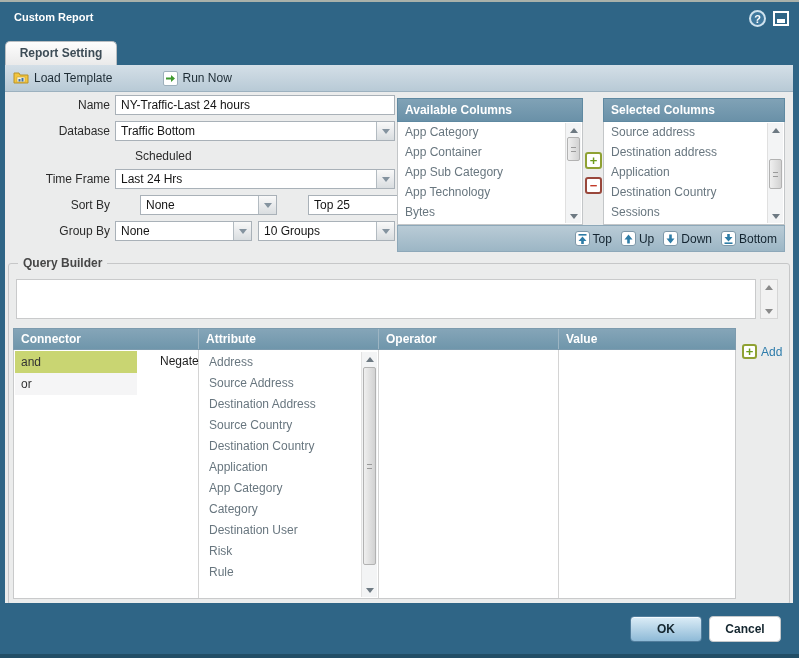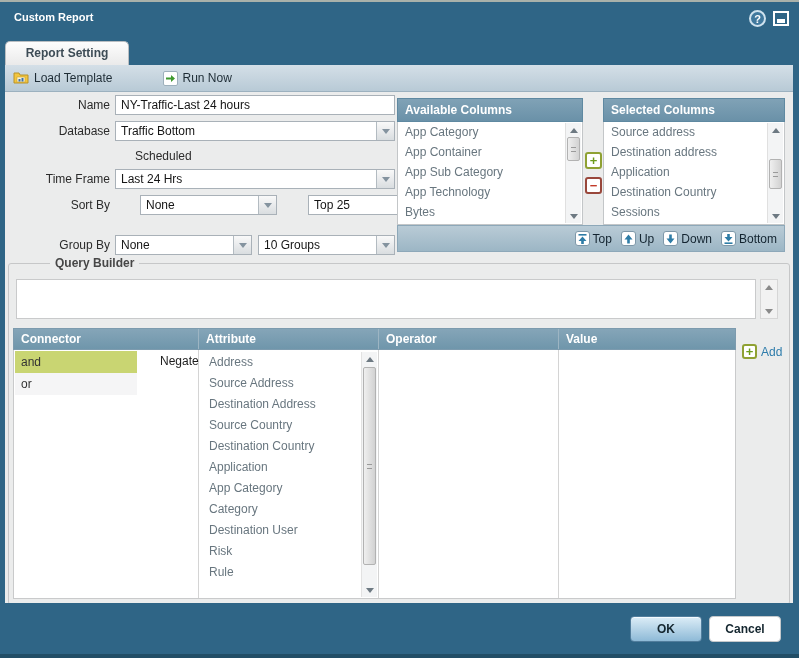--- a/index.html
+++ b/index.html
@@ -9,21 +9,21 @@
 
   
   .title{ position:absolute; left:14px; top:9px; color:#fff; font-weight:bold; font-size:11px; }
   .title-icons{ position:absolute; right:10px; top:8px; display:flex; gap:7px; align-items:center; }
   .help-icon{ width:17px; height:17px; border-radius:50%; background:#41799e; border:2px solid #cfe2ee;
     color:#fff; font-weight:bold; font-size:11px; display:flex; align-items:center; justify-content:center; cursor:pointer; }
   .win-icon{ width:16px; height:15px; border:2px solid #fff; position:relative; cursor:pointer; }
   .win-icon::after{ content:""; position:absolute; left:2px; right:2px; bottom:1px; height:4px; background:#fff; }
 
   
-  .tab{ position:absolute; left:5px; top:39px; width:124px; height:24px;
+  .tab{ position:absolute; left:5px; top:39px; width:112px; height:24px;
     background:linear-gradient(#fdfdfd,#eaeaea); border:1px solid #b9bec2; border-bottom:none;
     border-radius:5px 5px 0 0; color:#3d4c56; font-weight:bold; text-align:center; line-height:23px; cursor:pointer; }
 
   
   .content{ position:absolute; left:5px; top:63px; width:788px; height:540px; background:#ebecec; }
 
   .toolbar{ position:absolute; left:0; top:0; width:100%; height:27px;
     background:linear-gradient(#d4dfe7,#b8cad6); border-bottom:1px solid #9cb1bf;
     display:flex; align-items:center; }
   .tb-btn{ display:flex; align-items:center; gap:5px; color:#1e2c35; cursor:pointer; }
@@ -70,21 +70,21 @@
     background:linear-gradient(#b9cbd6,#9cb6c5); border:1px solid #8da8b9;
     display:flex; align-items:center; justify-content:flex-end; gap:9px; padding-right:7px;padding-left:12px; }
   .ca-btn{ display:flex; align-items:center; gap:3px; color:#132430; cursor:pointer; }
   .ca-icon{ width:15px; height:15px; background:#fff; border:1px solid #7e98a9; border-radius:3px;
     display:flex; align-items:center; justify-content:center; }
 
   
   .qb{ position:absolute; left:3px; top:198px; width:782px; height:342px;
     border:1px solid #c6c7c8; border-radius:3px; }
   .qb-legend{ position:absolute; top:-8px; left:9px; background:#ebecec; padding:0 5px;
-    font-weight:bold; color:#474747;margin-left:32px; }
+    font-weight:bold; color:#474747; }
   .qb-text{ position:absolute; left:7px; top:15px; width:740px; height:40px; background:#fff;
     border:1px solid #c9cacb; }
   .qb-scroll{ position:absolute; left:751px; top:15px; width:18px; height:40px; background:#f2f2f2;
     border:1px solid #d6d6d6; }
   .qb-scroll .sb-arrow.up::after{ border-bottom-color:#8a8a8a; }
   .qb-scroll .sb-arrow.down::after{ border-top-color:#8a8a8a; }
 
   .qb-table{ position:absolute; left:4px; top:64px; width:723px; }
   .qb-head{ display:flex; height:22px; border:1px solid #7d9bae; }
   .qb-th{ background:linear-gradient(#85a5b8,#6f96ab); color:#fff; font-weight:bold;
@@ -186,21 +186,21 @@
       <div class="field w-half">
         <span>None</span>
         <span class="arrow-btn"></span>
       </div>
       <div class="field w-half2">
         <span>Top 25</span>
         <span class="arrow-btn"></span>
       </div>
     </div>
 
-    <div class="frow" style="top:170px;">
+    <div class="frow" style="top:156px;">
       <span class="flabel">Group By</span>
       <div class="field w-half">
         <span>None</span>
         <span class="arrow-btn"></span>
       </div>
       <div class="field w-half2">
         <span>10 Groups</span>
         <span class="arrow-btn"></span>
       </div>
     </div>

